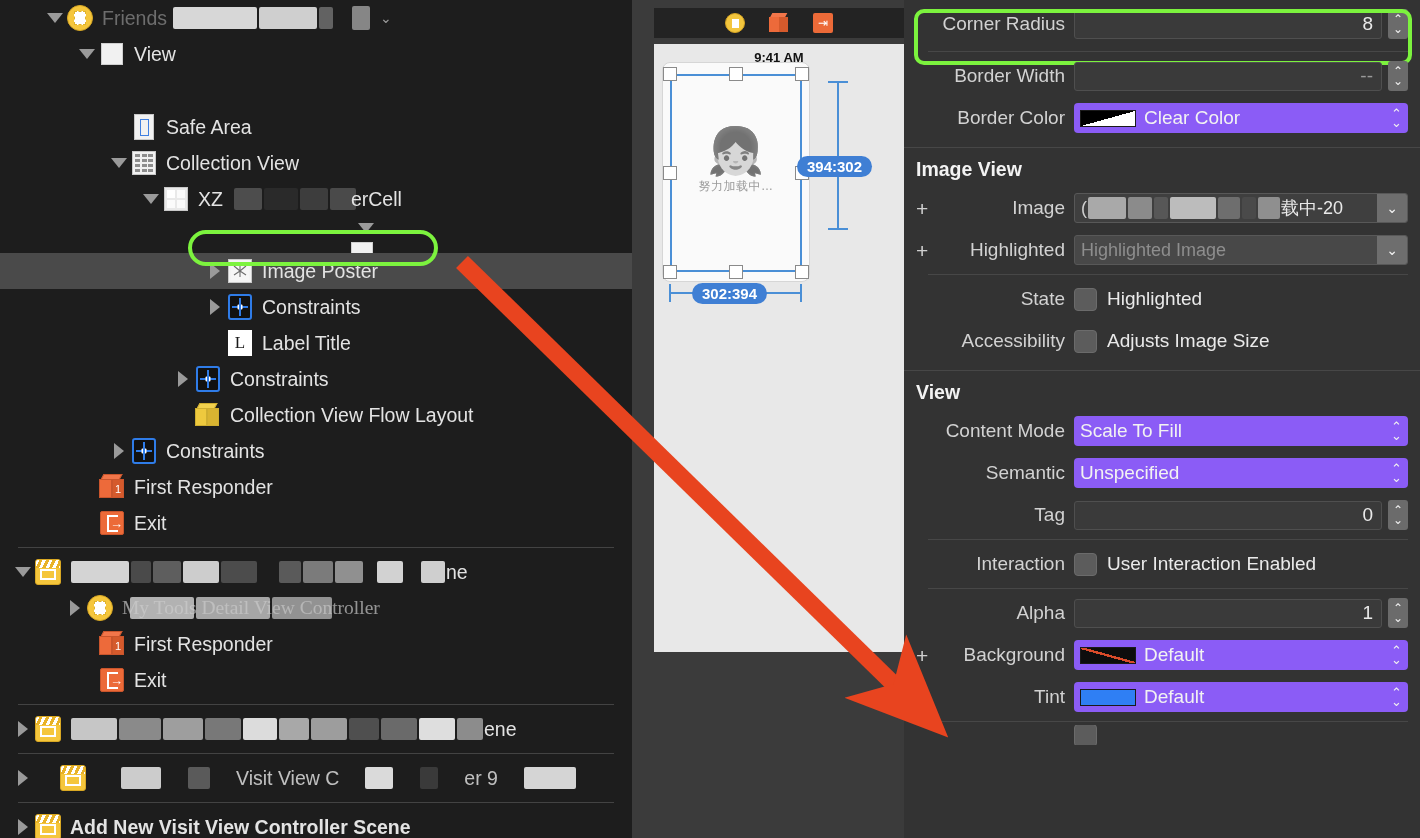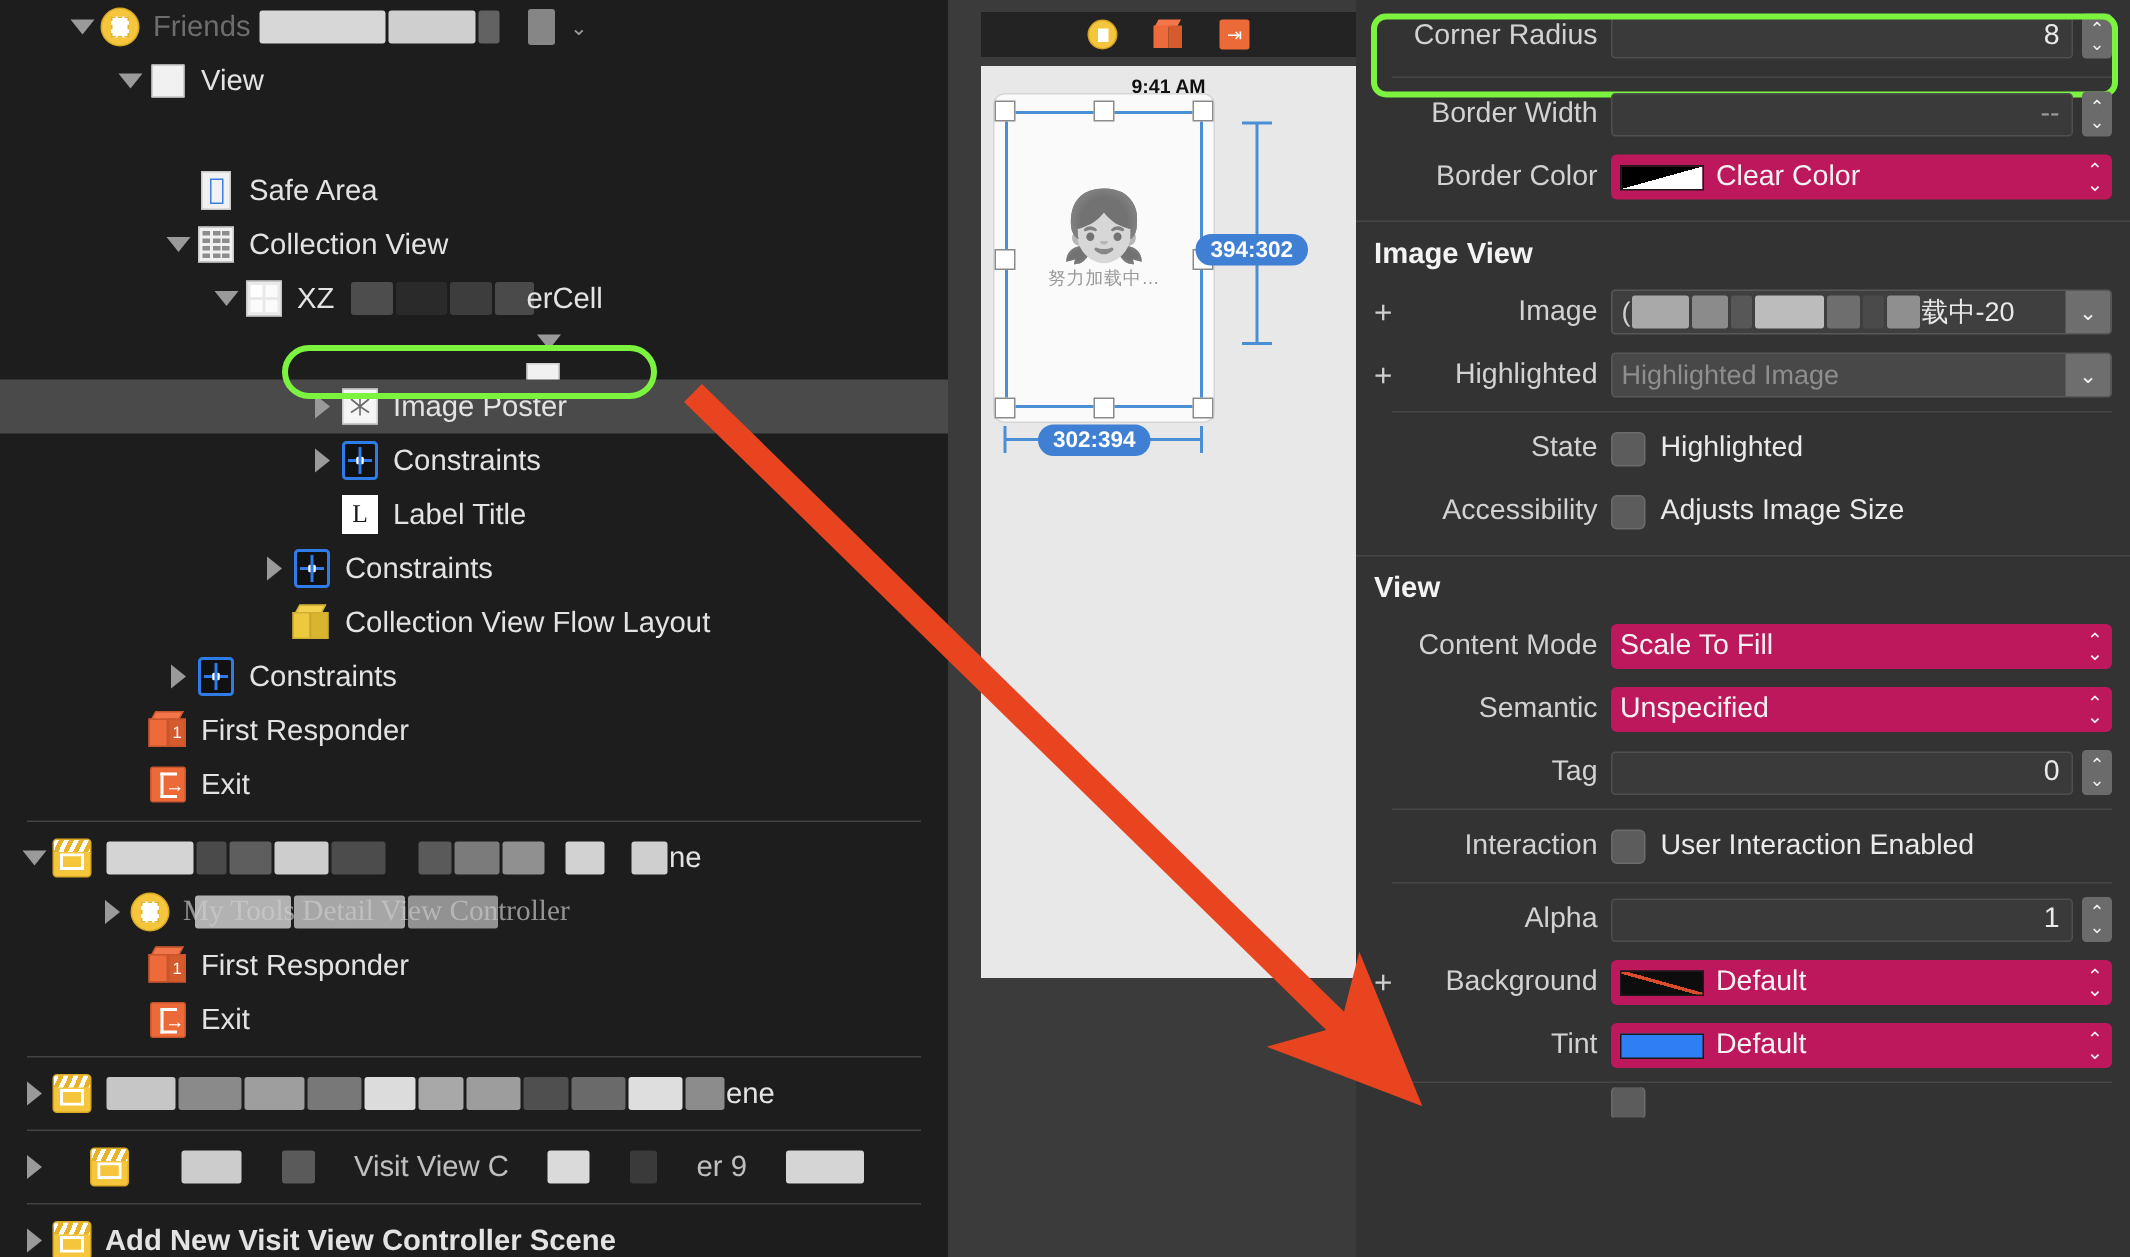--- a/index.html
+++ b/index.html
@@ -190,21 +190,21 @@
     color: #d2d2d2; font-size: 19px; white-space: nowrap;
   }
   .plus { position:absolute; left: 12px; color:#cfcfcf; font-size: 21px; line-height: 1; }
   .field {
     flex: 1; height: 29px; background: #3a3a3a; border: 1px solid #4f4f4f;
     border-radius: 3px; display:flex; align-items:center; justify-content:flex-end;
     padding: 0 8px; color: #e9e9e9; font-size: 19px;
   }
   .field.dim { color: #9a9a9a; }
   .popup {
-    flex: 1; height: 30px; background: #be185d; border-radius: 4px;
+    flex: 1; height: 30px; background: #8b5cf6; border-radius: 4px;
     display:flex; align-items:center; padding: 0 6px; color: #f2f2f2; font-size: 19px;
     position: relative; gap: 8px;
   }
   .popup .arrows {
     margin-left: auto; color: #f0f0f0; font-size: 13px; line-height: .72;
     display:flex; flex-direction: column; align-items:center;
   }
   .combo {
     flex: 1; height: 30px; background: #3f3f3f; border: 1px solid #585858;
     border-radius: 3px; display:flex; align-items:center; padding: 0 0 0 6px;

